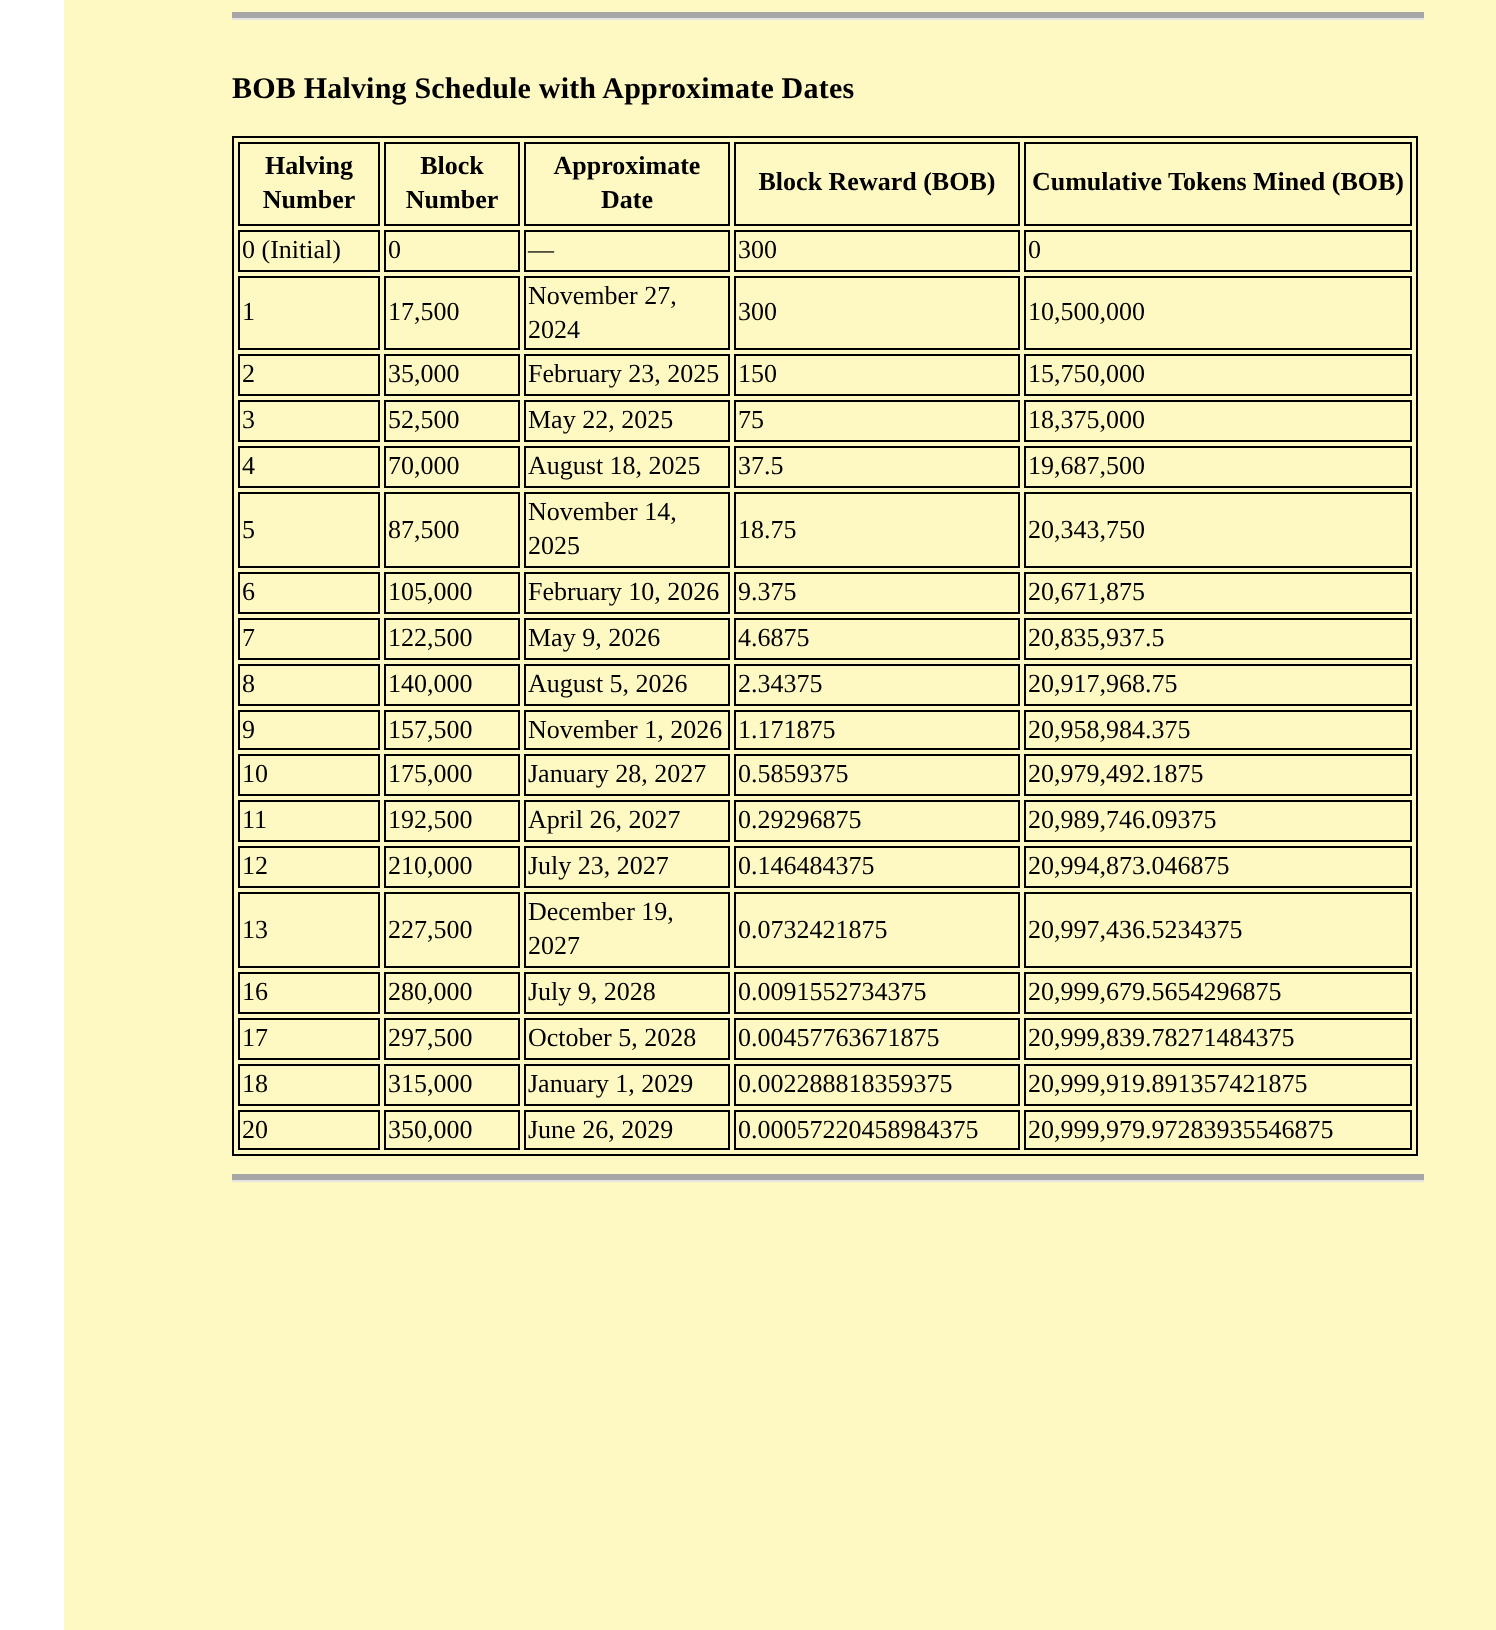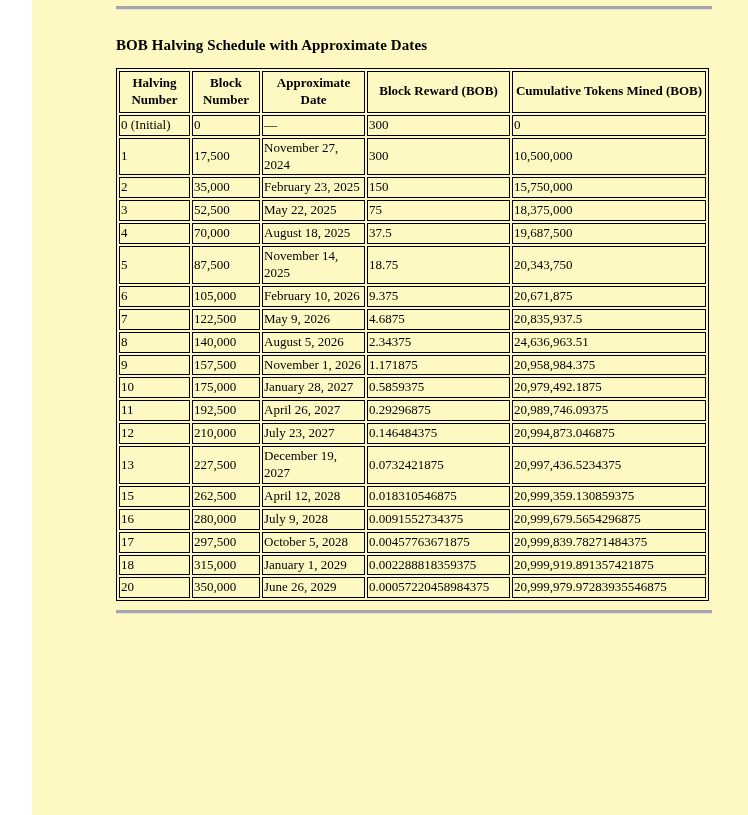--- a/index.html
+++ b/index.html
@@ -147,21 +147,21 @@
             <td>122,500</td>
             <td>May 9, 2026</td>
             <td>4.6875</td>
             <td>20,835,937.5</td>
           </tr>
           <tr>
             <td>8</td>
             <td>140,000</td>
             <td>August 5, 2026</td>
             <td>2.34375</td>
-            <td>24,636,963.51</td>
+            <td>20,917,968.75</td>
           </tr>
           <tr>
             <td>9</td>
             <td>157,500</td>
             <td>November 1, 2026</td>
             <td>1.171875</td>
             <td>20,958,984.375</td>
           </tr>
           <tr>
             <td>10</td>
@@ -185,27 +185,20 @@
             <td>20,994,873.046875</td>
           </tr>
           <tr>
             <td>13</td>
             <td>227,500</td>
             <td>December 19, 2027</td>
             <td>0.0732421875</td>
             <td>20,997,436.5234375</td>
           </tr>
           <tr>
-            <td>15</td>
-            <td>262,500</td>
-            <td>April 12, 2028</td>
-            <td>0.018310546875</td>
-            <td>20,999,359.130859375</td>
-          </tr>
-          <tr>
             <td>16</td>
             <td>280,000</td>
             <td>July 9, 2028</td>
             <td>0.0091552734375</td>
             <td>20,999,679.5654296875</td>
           </tr>
           <tr>
             <td>17</td>
             <td>297,500</td>
             <td>October 5, 2028</td>

